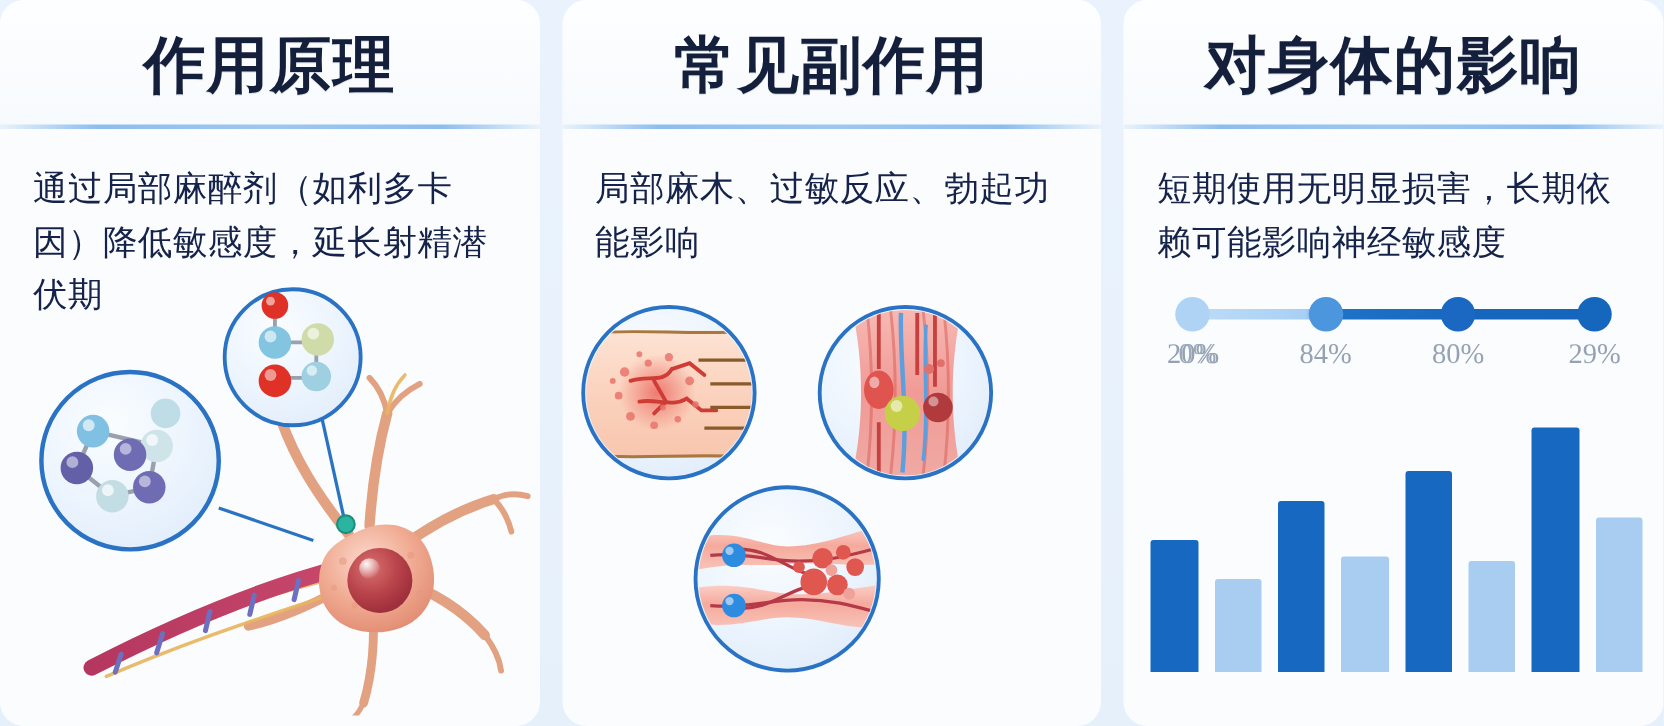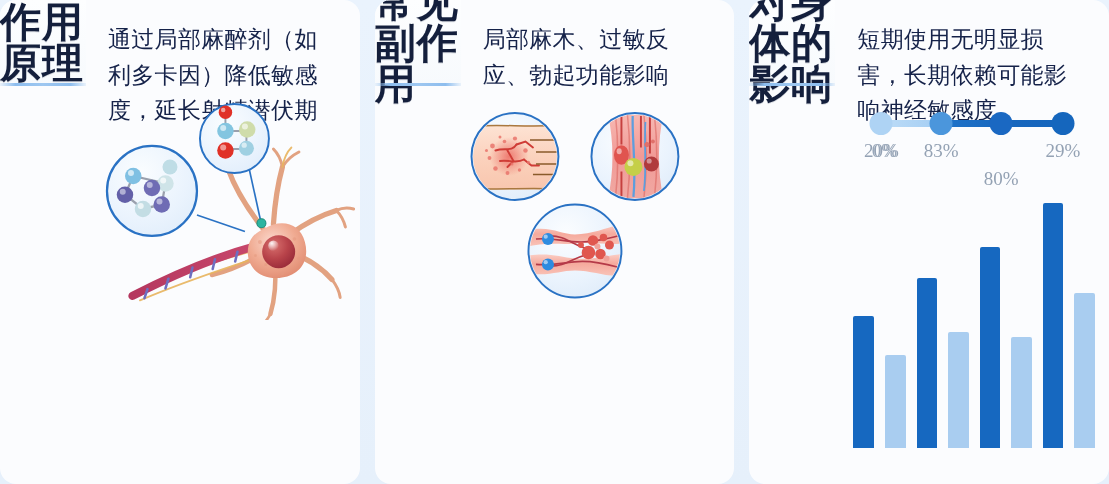--- a/index.html
+++ b/index.html
@@ -14,21 +14,21 @@
     display:flex;gap:15px;
     background:linear-gradient(180deg,#eaf3fd 0%,#e6f0fb 100%);
     box-sizing:border-box;
   }
   .panel{
     position:relative;
     flex:1 1 0;
     background:#fbfcfe;
     border-radius:16px;
     overflow:hidden;
-    display:flex;
+    display:flex;flex-direction:column;
   }
   .panel-head{
     height:86px;flex:0 0 86px;
     display:flex;align-items:center;justify-content:center;
     background:linear-gradient(180deg,#fdfeff 0%,#f7fafd 100%);
     position:relative;
   }
   .panel-title{
     font-size:41px;font-weight:bold;color:#141f3c;
     letter-spacing:1px;line-height:1;
@@ -341,22 +341,22 @@
       <div class="slider-wrap">
         <div class="slider-track"></div>
         <div id="slider-dots">
             <div class="dot" style="left: calc(0% + 28px); background: rgb(174, 211, 244);"></div>
             <div class="dot" style="left: calc(33% + 9.52px); background: rgb(75, 150, 220);"></div>
             <div class="dot" style="left: calc(66% - 8.96px); background: rgb(26, 104, 194);"></div>
             <div class="dot" style="left: calc(100% - 28px); background: rgb(21, 102, 189);"></div>
           </div>
         <div id="slider-ticks">
             <div class="tick" style="left: calc(0% + 28px); position: absolute;">20%<span style="position: absolute; left: 50%; top: 0px; transform: translateX(-38%); color: rgb(154, 168, 186);">0%</span></div>
-            <div class="tick" style="left: calc(33% + 9.52px);">83%</div>
-            <div class="tick" style="left: calc(66% - 8.96px); margin-top: 28px;">80%</div>
+            <div class="tick" style="left: calc(33% + 9.52px);">84%</div>
+            <div class="tick" style="left: calc(66% - 8.96px);">80%</div>
             <div class="tick" style="left: calc(100% - 28px);">29%</div>
           </div>
       </div>
 
       <div class="chart">
         <div class="bars" id="bars">
             <div class="bar" style="height: 51%; background: linear-gradient(rgb(22, 104, 192) 0%, rgb(22, 104, 192) 100%);"></div>
             <div class="bar" style="height: 36%; background: linear-gradient(rgb(169, 205, 240) 0%, rgb(169, 205, 240) 100%);"></div>
             <div class="bar" style="height: 66%; background: linear-gradient(rgb(22, 104, 192) 0%, rgb(22, 104, 192) 100%);"></div>
             <div class="bar" style="height: 45%; background: linear-gradient(rgb(169, 205, 240) 0%, rgb(169, 205, 240) 100%);"></div>

